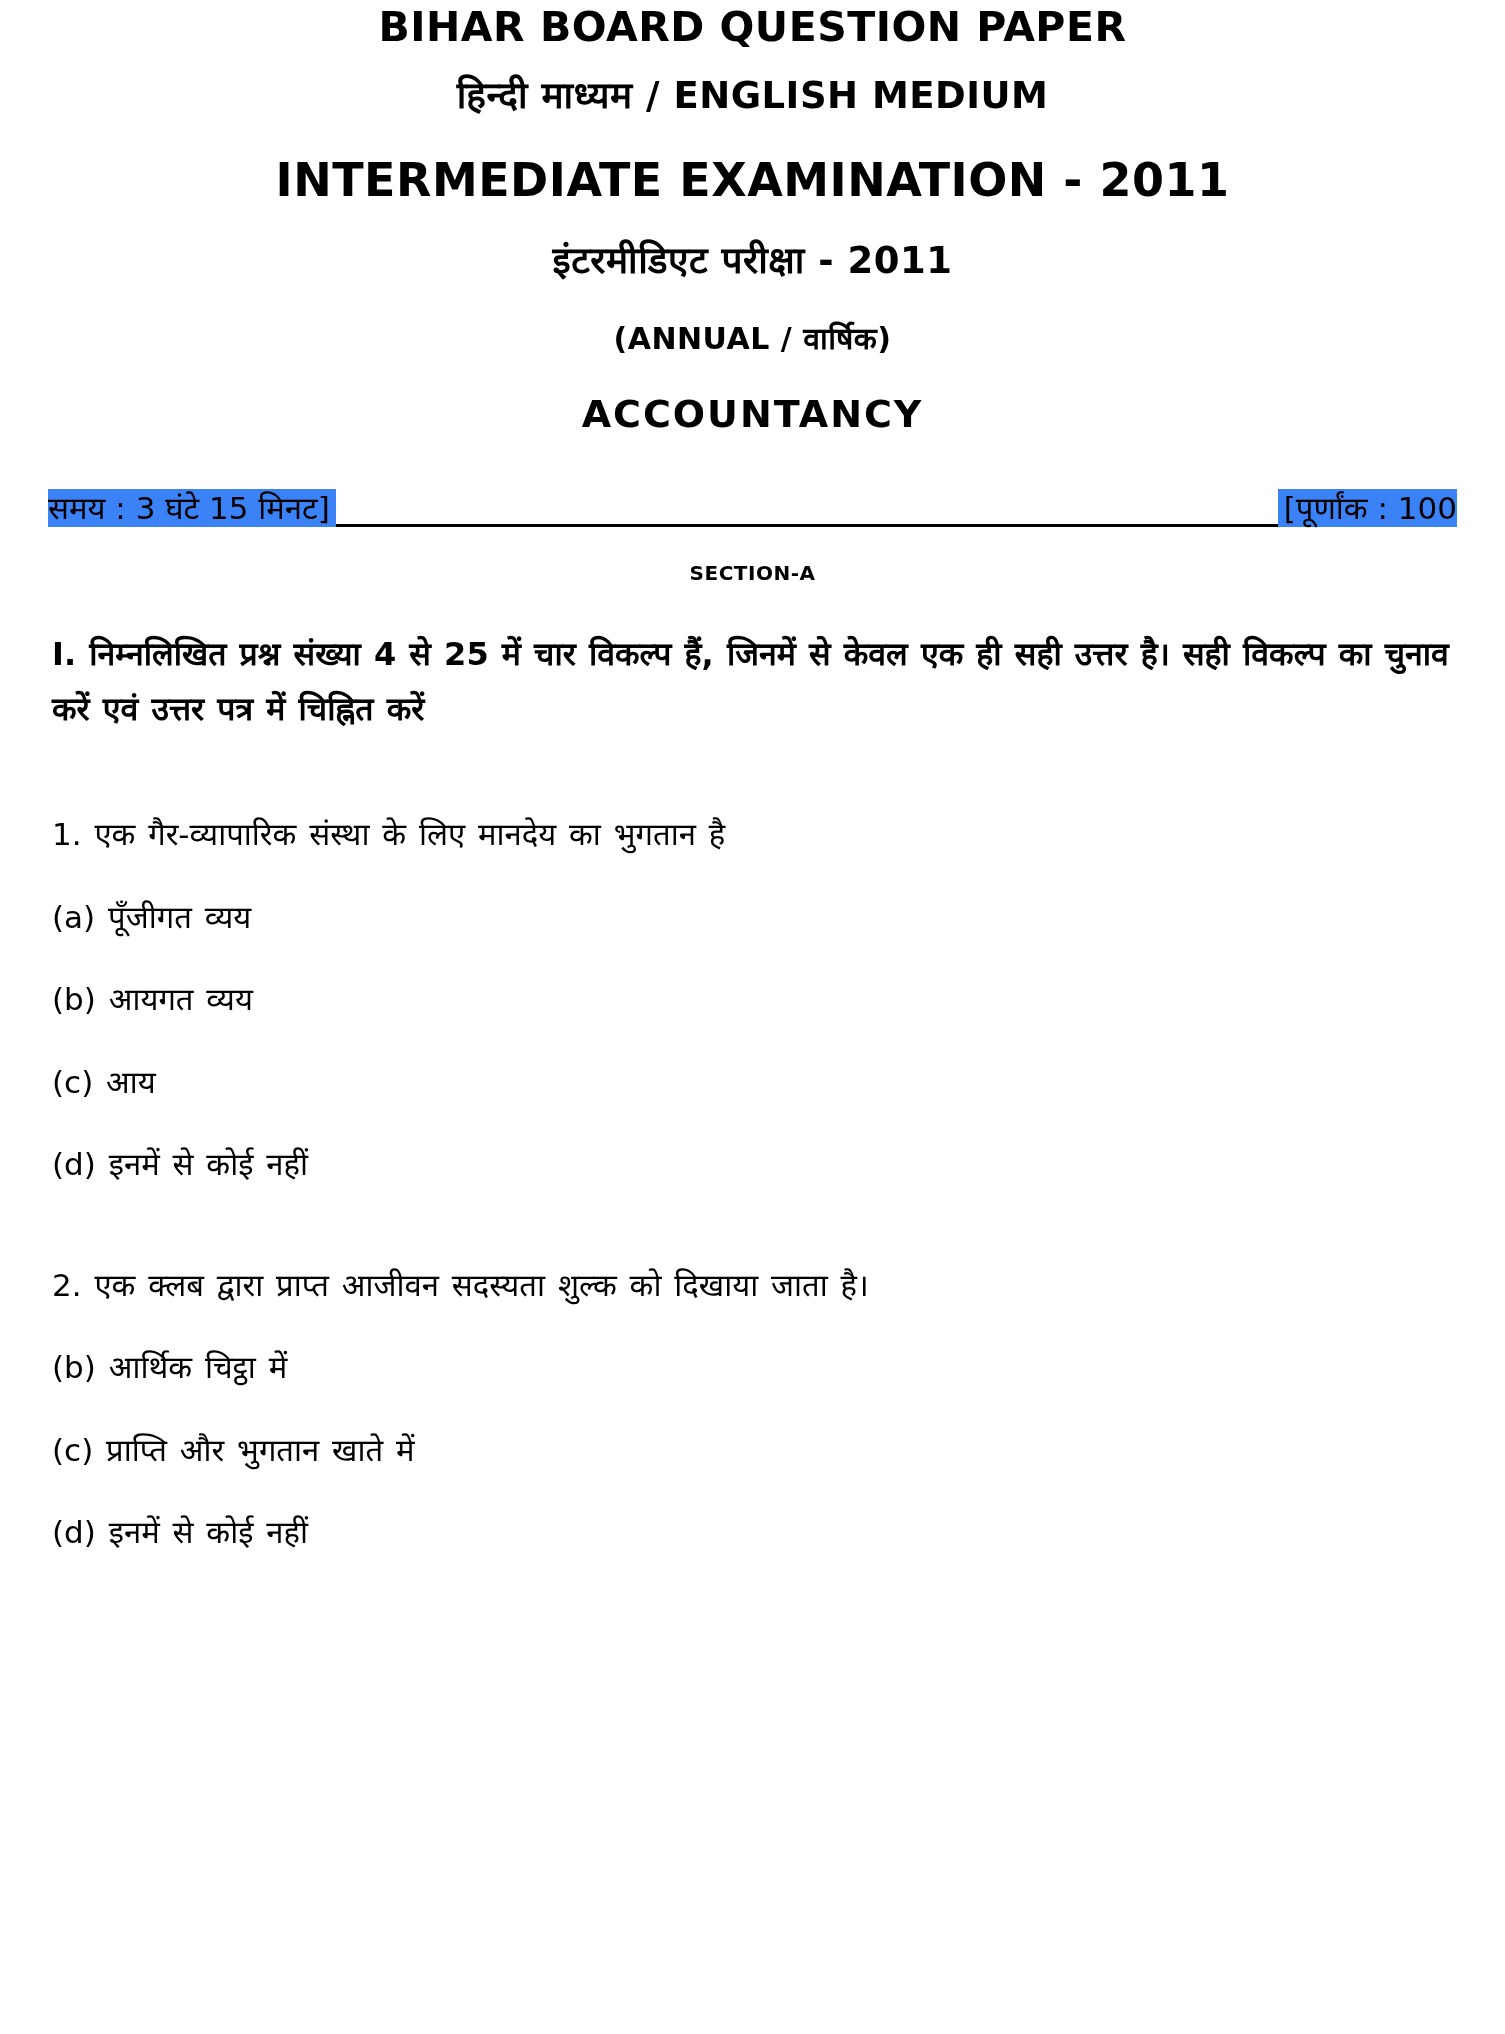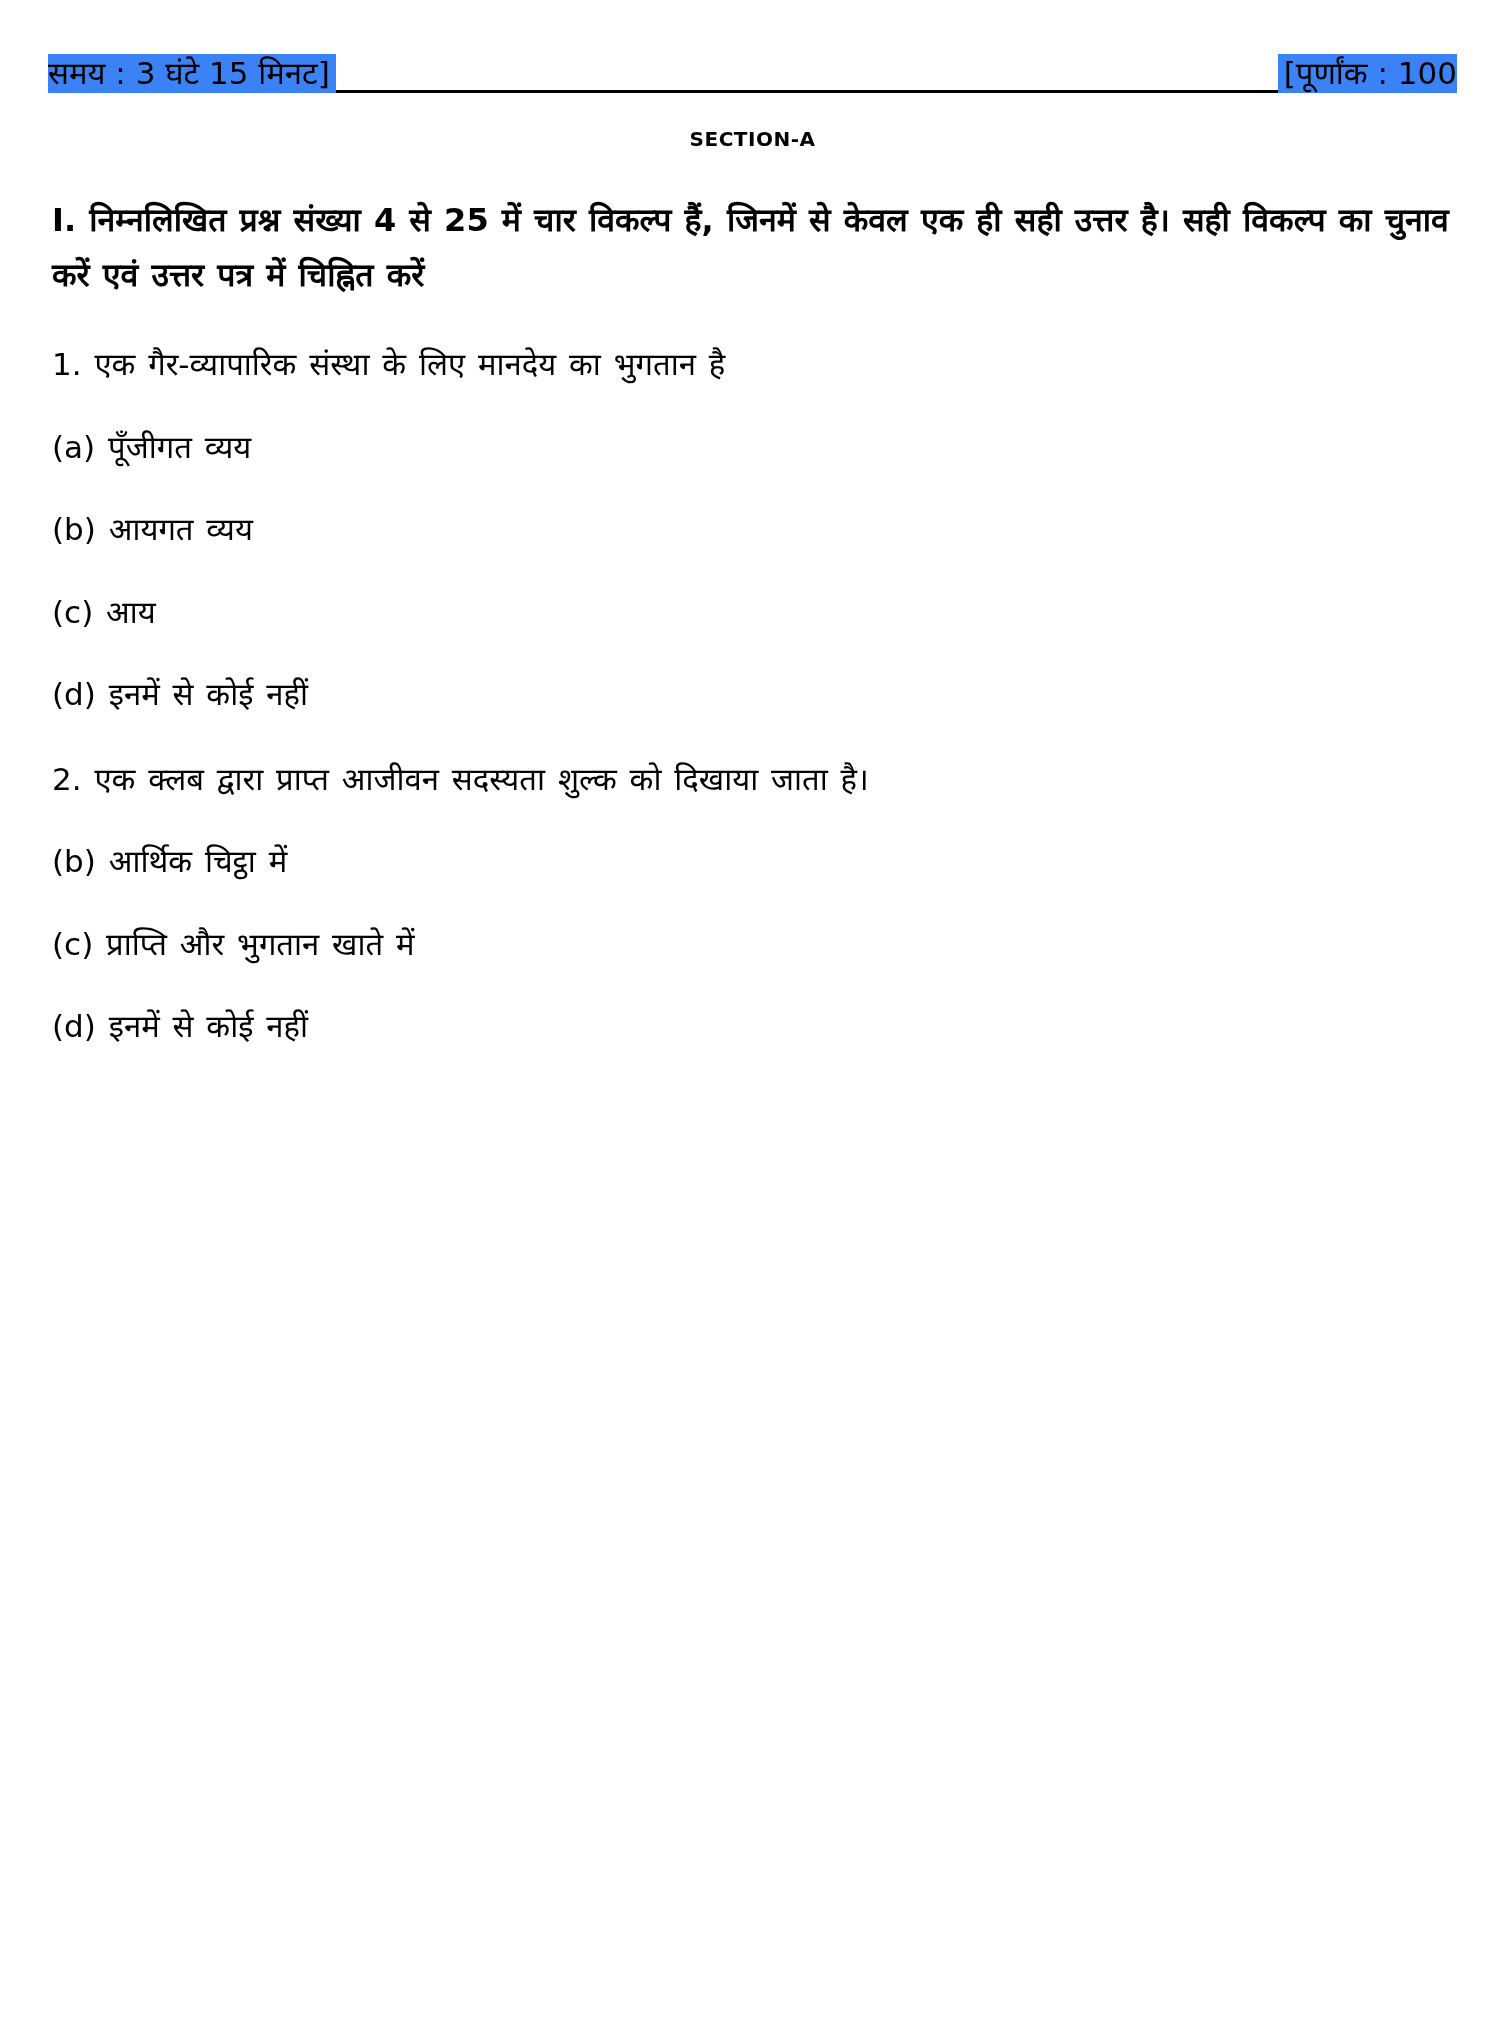--- a/index.html
+++ b/index.html
@@ -97,39 +97,47 @@
     margin-top: 42px;
     font-size: 32px;
     font-weight: bold;
     line-height: 1.72;
     text-align: left;
     word-spacing: 2px;
   }
 
   
   .question-block {
-    margin-top: 38px;
+    margin-top: 74px;
   }
   .question-text {
     font-size: 31px;
     line-height: 1.5;
     word-spacing: 3px;
   }
   .option {
     font-size: 31px;
     line-height: 1.5;
     margin-top: 36px;
     word-spacing: 3px;
   }
 </style>
 </head>
 <body>
 
 <div class="page">
 
+  <div class="hdr">
+    <div class="hdr-line1">BIHAR BOARD QUESTION PAPER</div>
+    <div class="hdr-line2">हिन्दी माध्यम / ENGLISH MEDIUM</div>
+    <div class="hdr-line3">INTERMEDIATE EXAMINATION - 2011</div>
+    <div class="hdr-line4">इंटरमीडिएट परीक्षा - 2011</div>
+    <div class="hdr-line5">(ANNUAL / वार्षिक)</div>
+    <div class="hdr-subject">ACCOUNTANCY</div>
+  </div>
 
   <div class="meta-row">
     <div class="meta-left">समय : 3 घंटे 15 मिनट]</div>
     <div class="meta-right">[पूर्णांक : 100</div>
   </div>
 
   <div class="section-head">SECTION-A</div>
 
   <div class="instruction">I. निम्नलिखित प्रश्न संख्या 4 से 25 में चार विकल्प हैं, जिनमें से केवल एक ही सही उत्तर है। सही विकल्प का चुनाव करें एवं उत्तर पत्र में चिह्नित करें</div>
 

